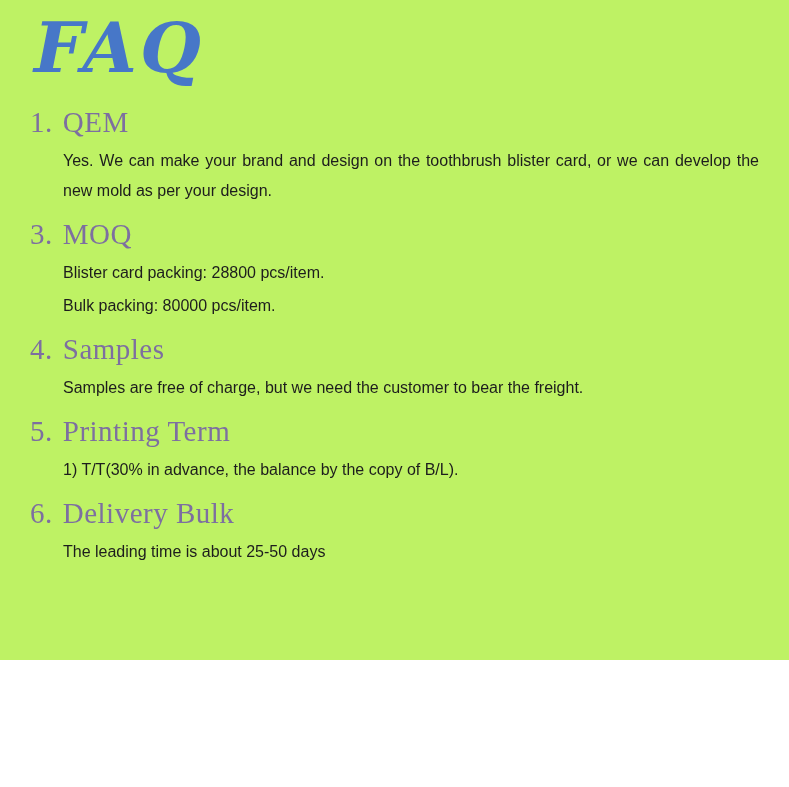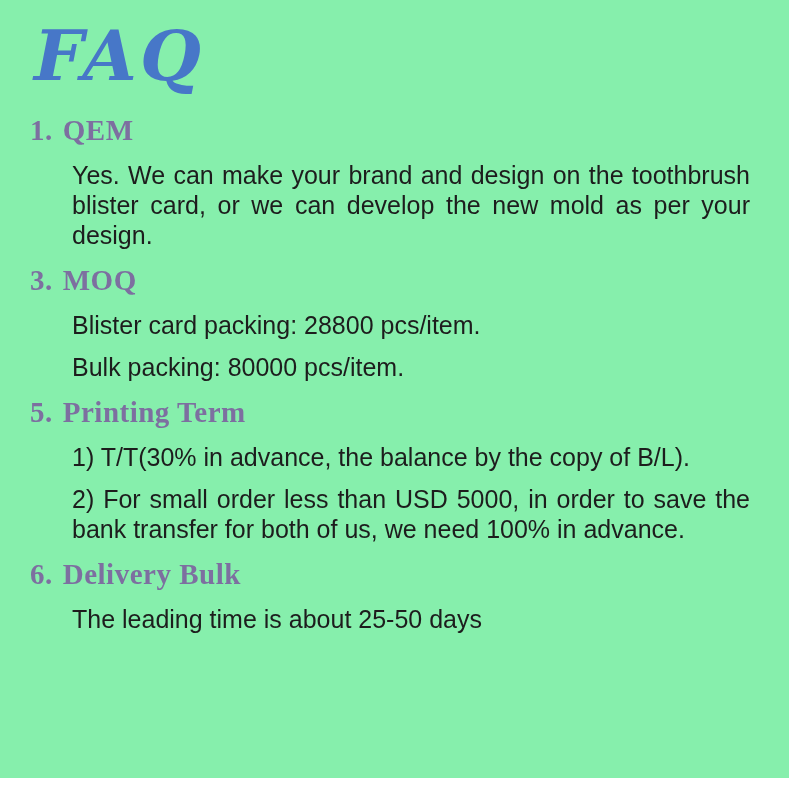--- a/index.html
+++ b/index.html
@@ -9,57 +9,57 @@
   }
   body {
     width: 789px;
     height: 787px;
     overflow: hidden;
     font-family: "Liberation Sans", sans-serif;
   }
   .page {
     box-sizing: border-box;
     width: 789px;
-    height: 778px;
-    padding: 16px 24px 0 30px;
-    background: #86efac;
+    height: 660px;
+    padding: 8px 24px 0 30px;
+    background: #bef264;
   }
   .faq-title {
     font-family: "DejaVu Serif", serif;
     font-style: italic;
     font-weight: bold;
     font-size: 70px;
     line-height: 80px;
     color: #4777c8;
     letter-spacing: 3px;
     margin: 0 0 16px 4px;
   }
   .section-heading {
     font-family: "Liberation Serif", "DejaVu Serif", serif;
     font-size: 29px;
     line-height: 36px;
-    font-weight: 700;
+    font-weight: 400;
     color: #7d6fa0;
     margin: 10px 0 6px 0;
     letter-spacing: 0.5px;
   }
   .section-heading .heading-number {
     margin-right: 10px;
   }
   .section-body {
     margin-left: 30px;
     width: 702px;
   }
   .section-paragraph {
     font-family: "Liberation Sans", sans-serif;
-    font-size: 25px;
+    font-size: 16px;
     line-height: 30px;
     color: #1d1d1d;
     text-align: justify;
-    margin: 12px;
+    margin: 3px;
   }
 </style>
 </head>
 <body>
 
 <div class="page">
 
   <h1 class="faq-title">FAQ</h1>
 
   <div class="section">
@@ -77,28 +77,35 @@
   <div class="section">
     <h2 class="section-heading">
       <span class="heading-number">3.</span><span>MOQ</span>
     </h2>
     <div class="section-body">
       <p class="section-paragraph">Blister card packing: 28800 pcs/item.</p>
       <p class="section-paragraph">Bulk packing: 80000 pcs/item.</p>
     </div>
   </div>
 
+  <div class="section">
+    <h2 class="section-heading">
+      <span class="heading-number">4.</span><span>Samples</span>
+    </h2>
+    <div class="section-body">
+      <p class="section-paragraph">Samples are free of charge, but we need the customer to bear the freight.</p>
+    </div>
+  </div>
 
   <div class="section">
     <h2 class="section-heading">
       <span class="heading-number">5.</span><span>Printing Term</span>
     </h2>
     <div class="section-body">
       <p class="section-paragraph">1) T/T(30% in advance, the balance by the copy of B/L).</p>
-      <p class="section-paragraph">2) For small order less than USD 5000, in order to save the bank transfer for both of us, we need 100% in advance.</p>
     </div>
   </div>
 
   <div class="section">
     <h2 class="section-heading">
       <span class="heading-number">6.</span><span>Delivery Bulk</span>
     </h2>
     <div class="section-body">
       <p class="section-paragraph">The leading time is about 25-50 days</p>
     </div>

